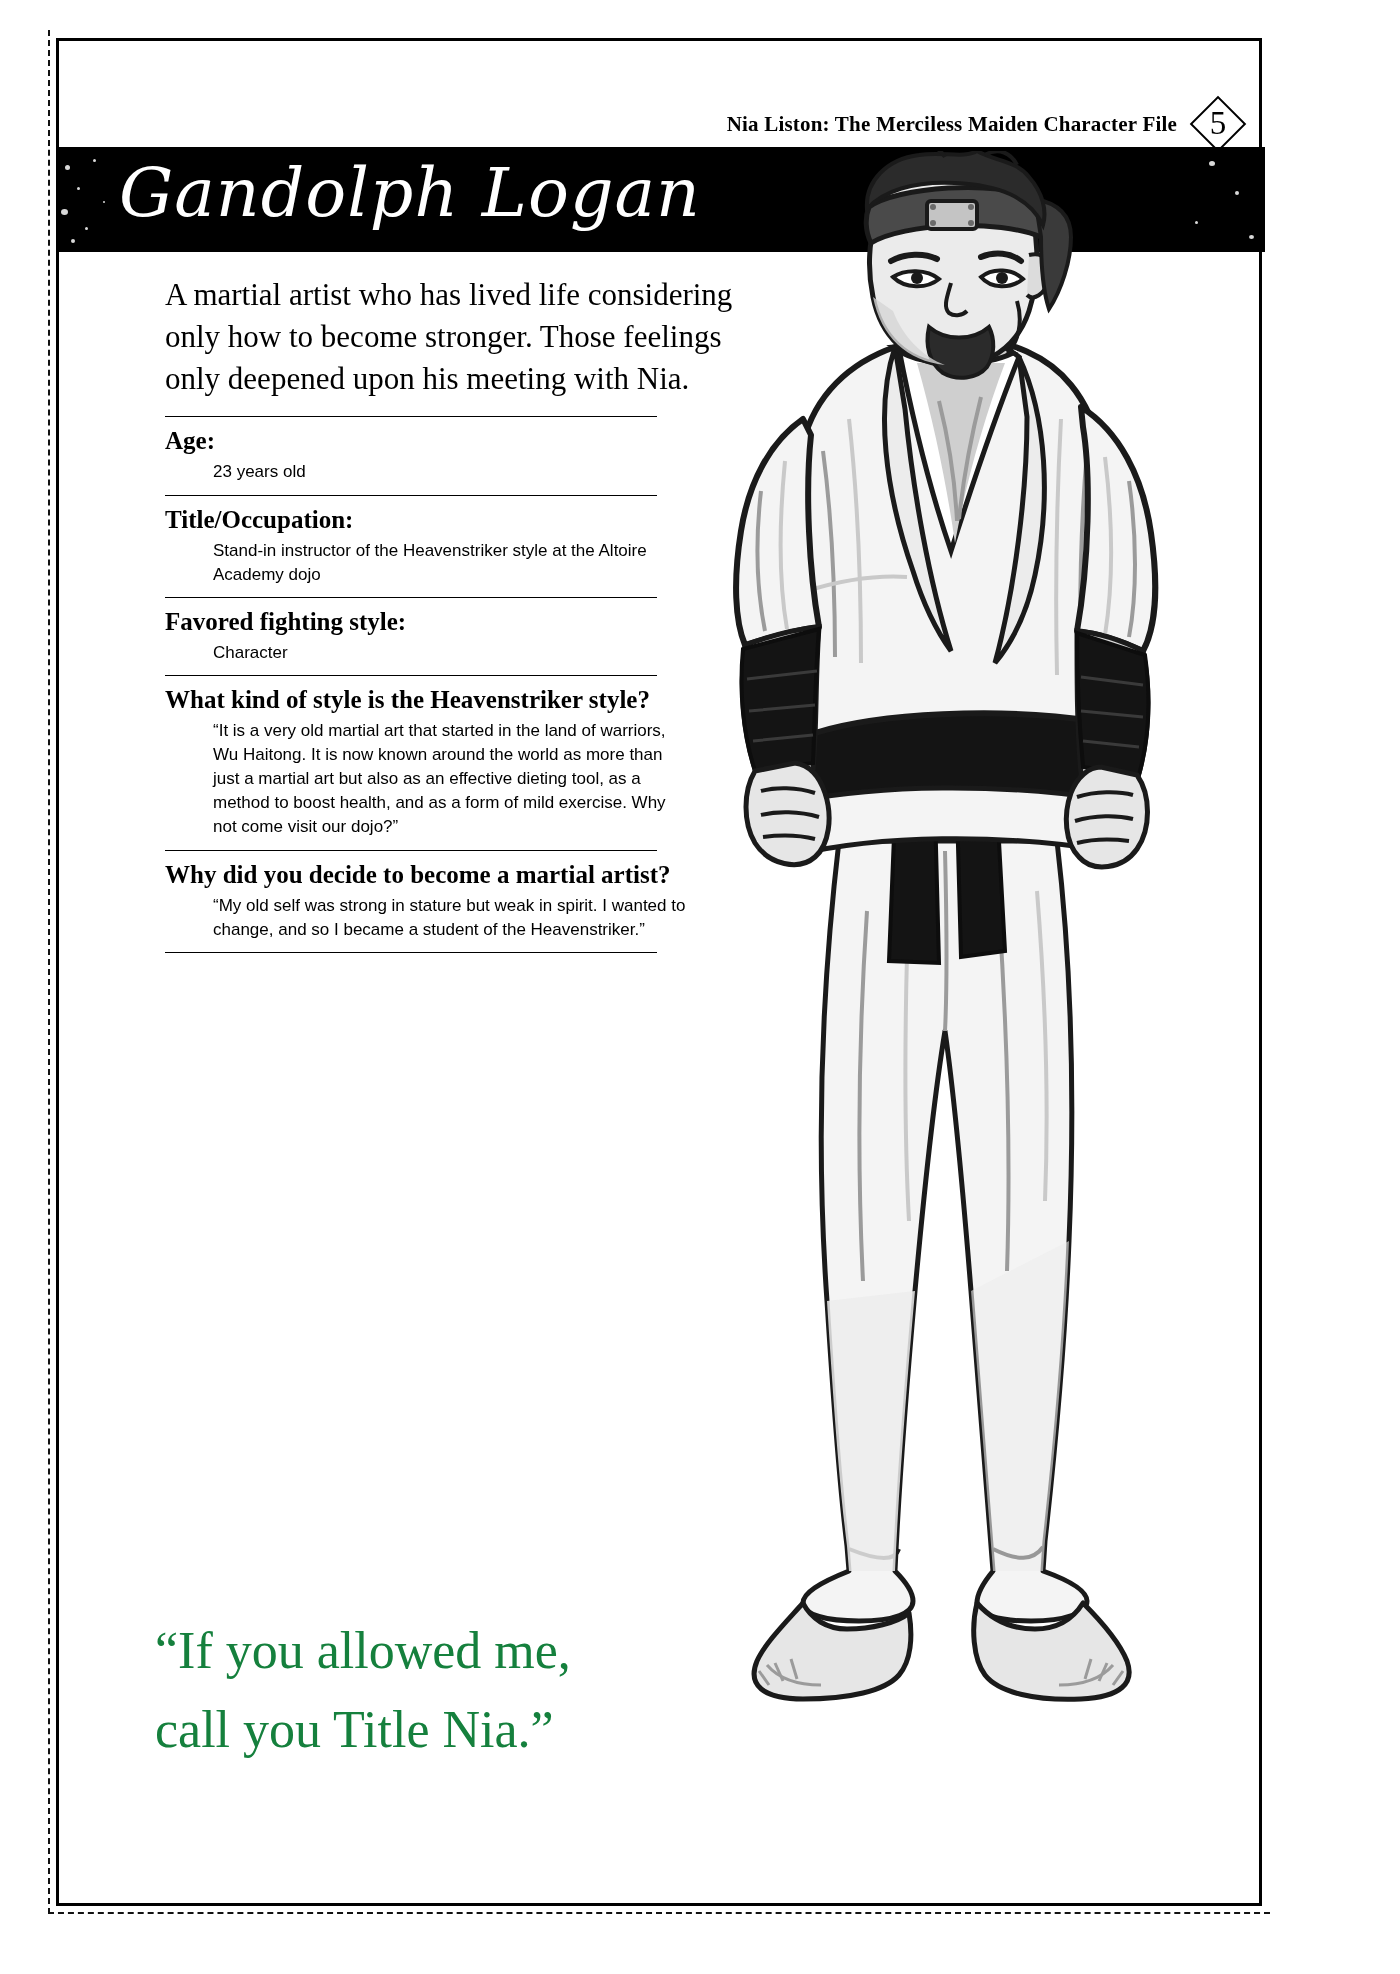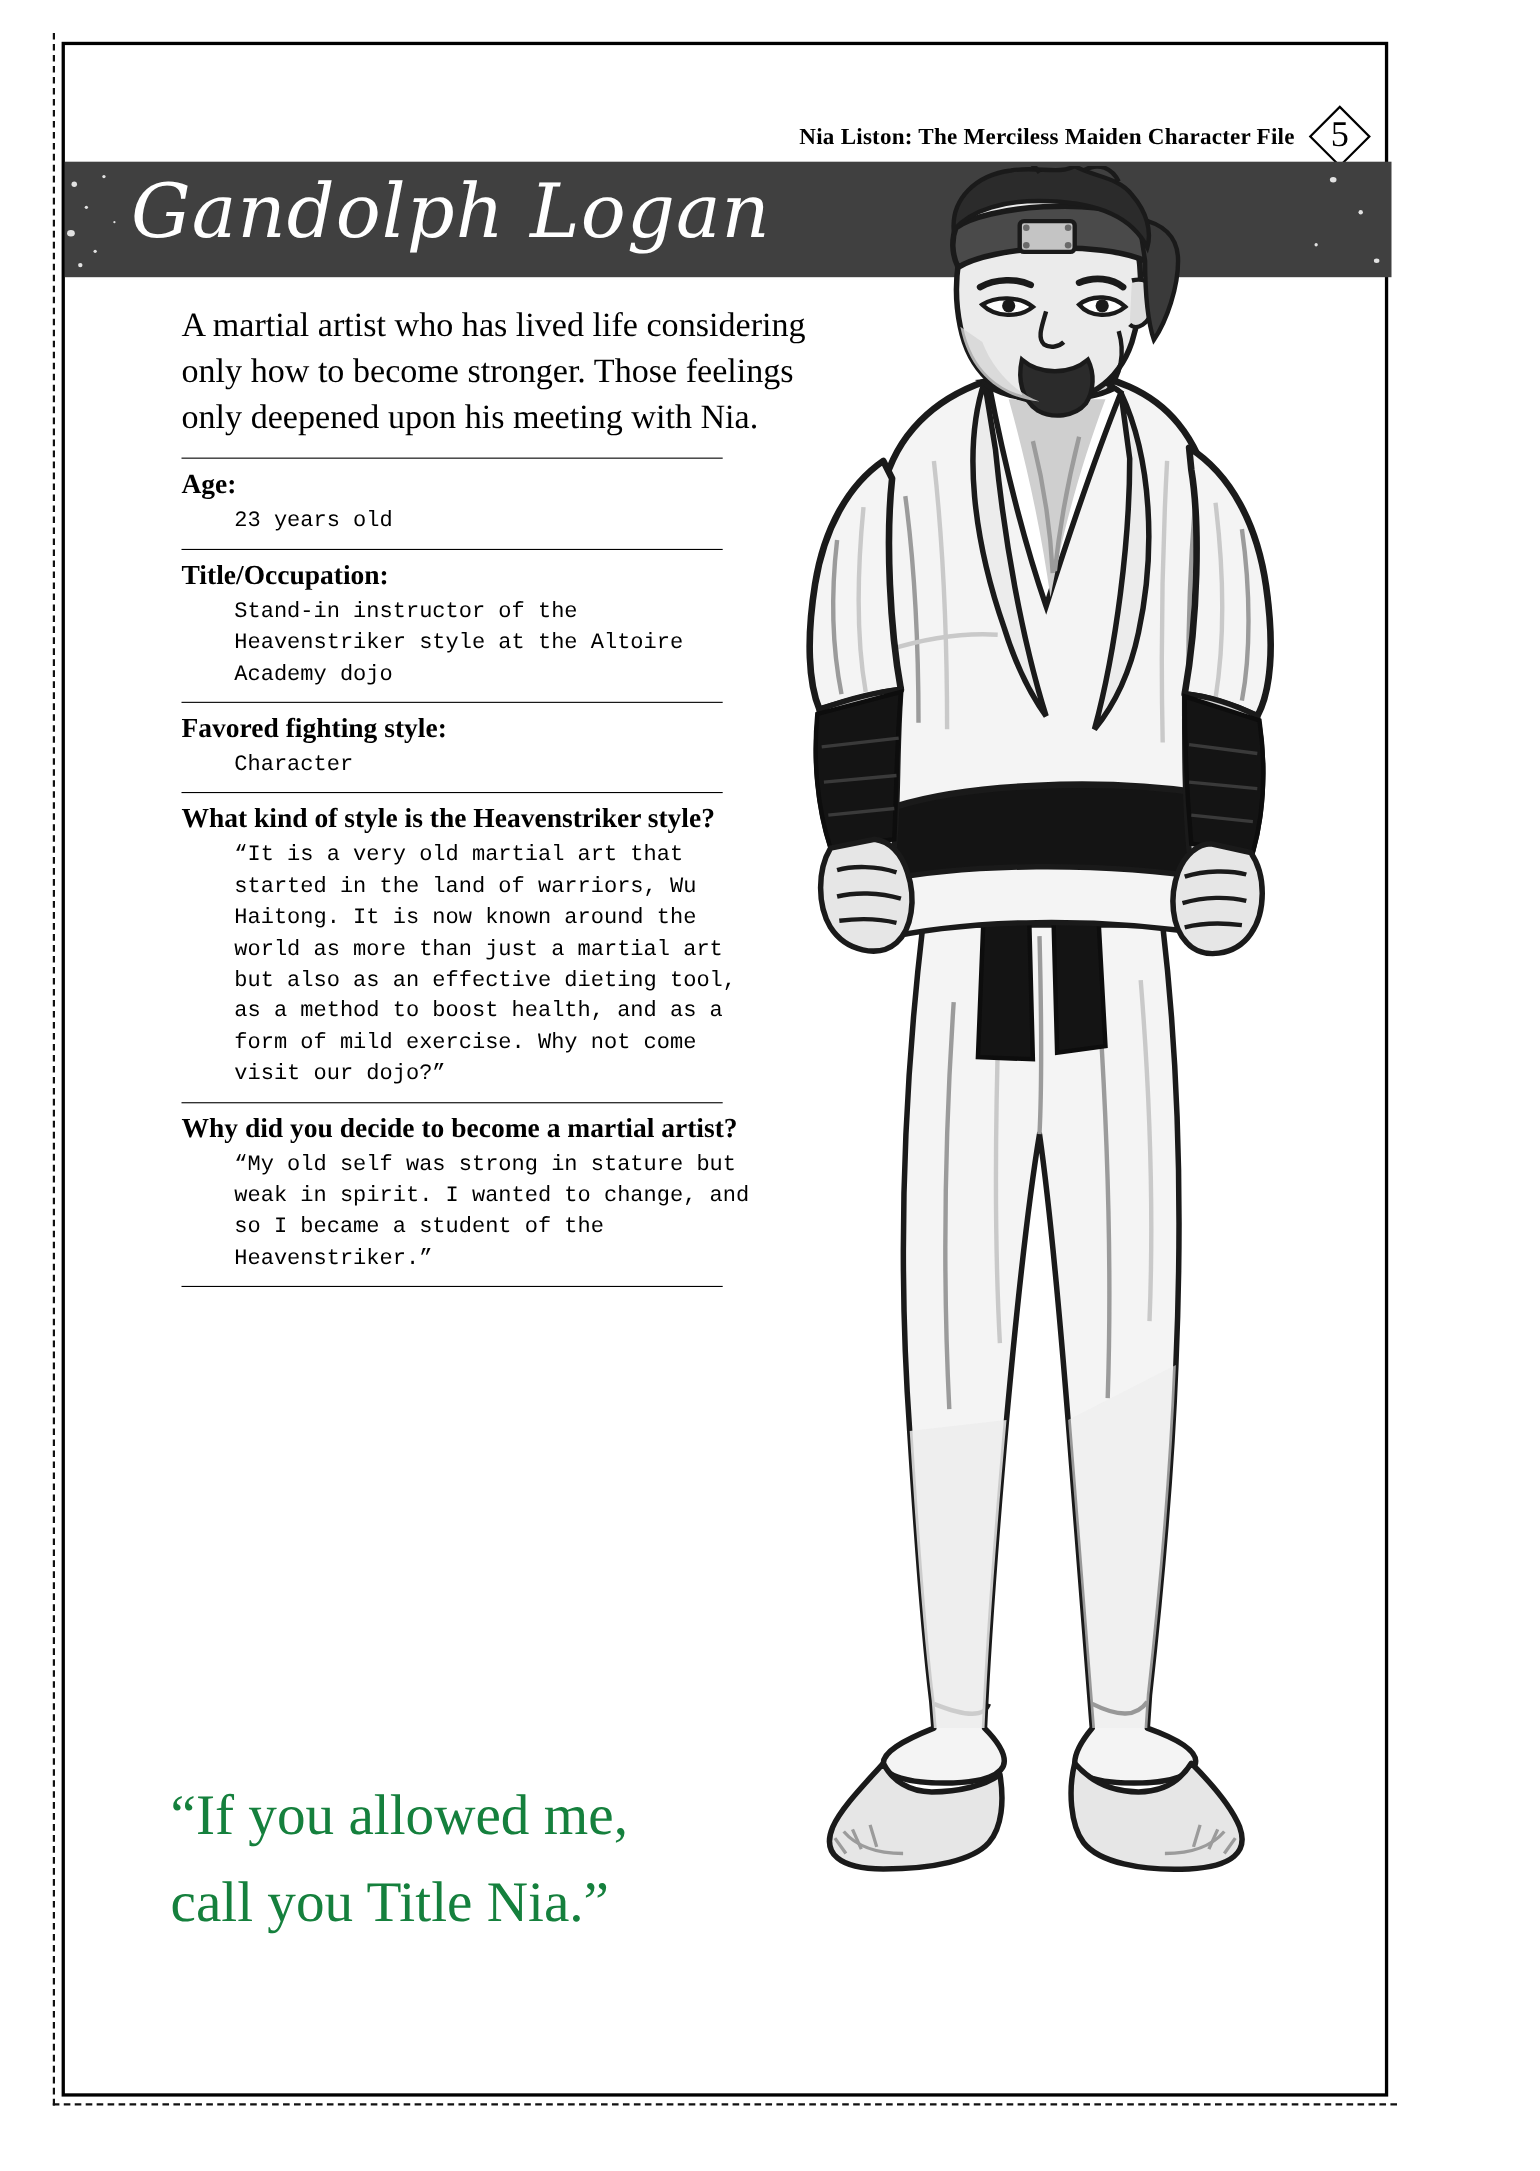--- a/index.html
+++ b/index.html
@@ -84,21 +84,21 @@
     padding-bottom: 2px;
     box-sizing: border-box;
   }
 
   
   .name-banner {
     position: absolute;
     left: 0; top: 106px;
     width: 1206px;
     height: 105px;
-    background: #404040;
+    background: #000000;
     overflow: hidden;
   }
   .name-banner .speckle {
     position: absolute;
     background: #fff;
     border-radius: 50%;
     opacity: 0.85;
   }
   .name-banner .sp-left {
     position: absolute;
@@ -137,22 +137,22 @@
   }
   .q-label {
     font-family: "Liberation Serif", serif;
     font-weight: bold;
     font-size: 25px;
     line-height: 1.24;
     margin: 0 0 4px 0;
     width: 560px;
   }
   .a-text {
-    font-family: Liberation Mono, monospace;
-    font-size: 20px;
+    font-family: Liberation Sans, sans-serif;
+    font-size: 17px;
     line-height: 1.42;
     margin: 0 0 4px 0;
     padding-left: 48px;
     width: 480px;
   }
 
   
   .big-quote {
     position: absolute;
     left: 96px;

